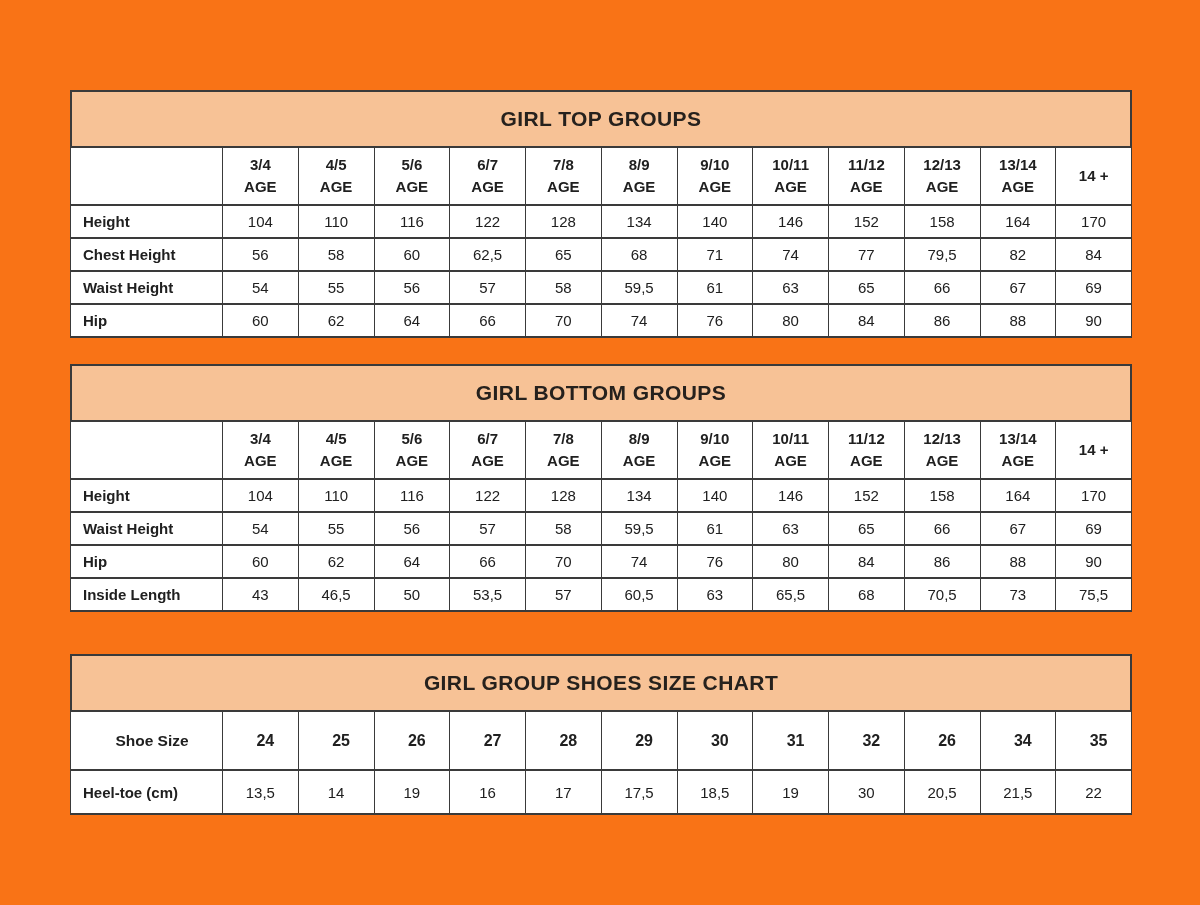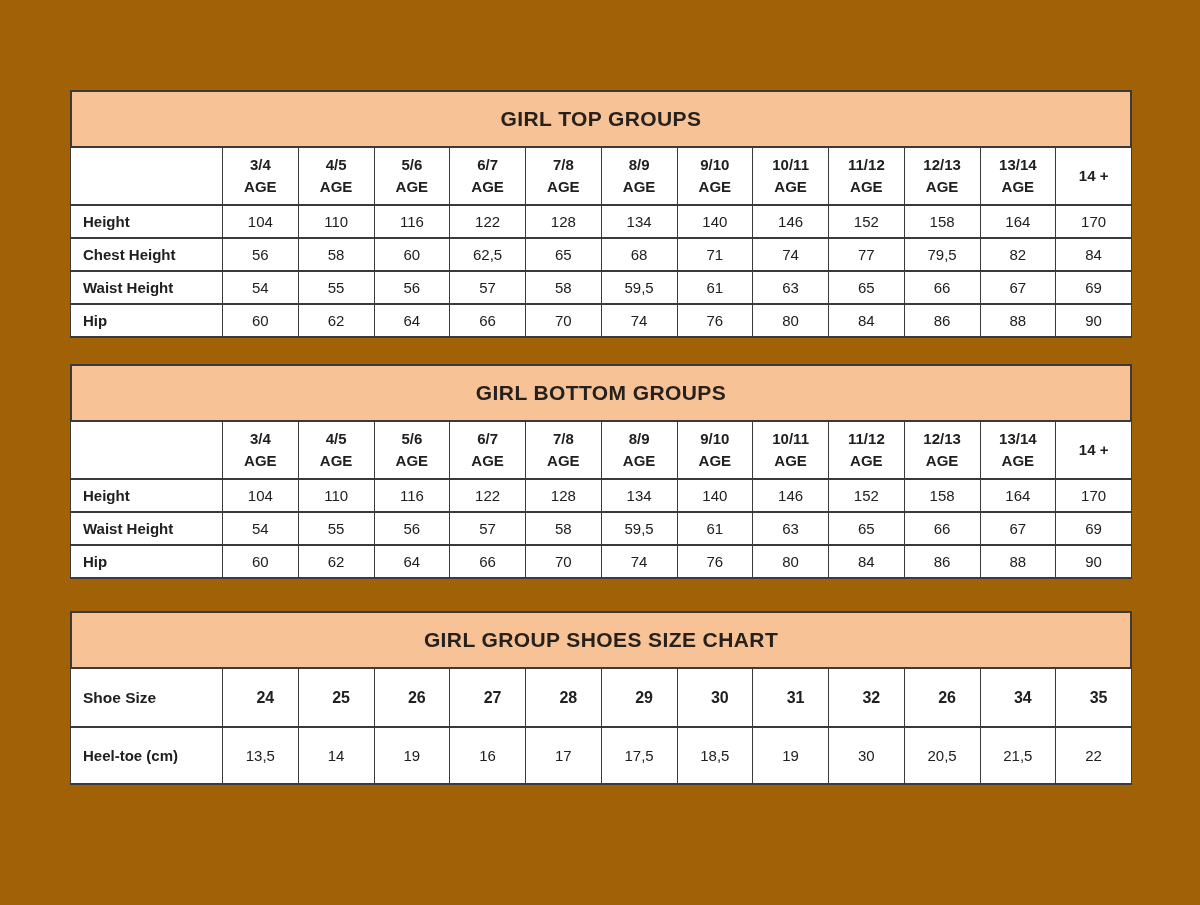--- a/index.html
+++ b/index.html
@@ -5,27 +5,27 @@
   html, body {
     margin: 0;
     padding: 0;
     background: #ffffff;
     font-family: "Liberation Sans", "DejaVu Sans", sans-serif;
   }
   .page {
     box-sizing: border-box;
     width: 1200px;
     height: 905px;
-    background: #a16207;
+    background: #f97316;
     padding: 90px 68px 0 70px;
     overflow: hidden;
   }
   .size-table-section { width: 1062px; }
   .gap-after-top { margin-bottom: 26px; }
-  .gap-after-bottom { margin-bottom: 32px; }
+  .gap-after-bottom { margin-bottom: 42px; }
 
   .title-band {
     box-sizing: border-box;
     height: 58px;
     border: 2px solid #3a3a3a;
     background: #F7C296;
     display: flex;
     align-items: center;
     justify-content: center;
     font-size: 21px;
@@ -74,22 +74,22 @@
     padding: 0;
   }
 
   
   .shoes table.grid tbody tr:first-child td {
     font-weight: bold;
     font-size: 16px;
     height: 59px;
     padding-left: 10px;
   }
-  .shoes table.grid tbody tr:first-child th.row-label { font-size: 15.5px; }
-  .shoes table.grid tbody tr:last-child td { height: 57px; }
+  .shoes table.grid tbody tr:first-child th.row-label { font-size: 15.5px; text-align: center; }
+  .shoes table.grid tbody tr:last-child td { height: 44px; }
 </style>
 </head>
 <body>
 
 <div class="page">
 
   <section class="size-table-section gap-after-top">
     <div class="title-band">GIRL TOP GROUPS</div>
     <table class="grid">
         <colgroup>
@@ -285,20 +285,35 @@
             <td>66</td>
             <td>70</td>
             <td>74</td>
             <td>76</td>
             <td>80</td>
             <td>84</td>
             <td>86</td>
             <td>88</td>
             <td>90</td>
           </tr>
+          <tr>
+            <th class="row-label">Inside Length</th>
+            <td>43</td>
+            <td>46,5</td>
+            <td>50</td>
+            <td>53,5</td>
+            <td>57</td>
+            <td>60,5</td>
+            <td>63</td>
+            <td>65,5</td>
+            <td>68</td>
+            <td>70,5</td>
+            <td>73</td>
+            <td>75,5</td>
+          </tr>
         </tbody>
       </table>
   </section>
 
   <section class="size-table-section shoes">
     <div class="title-band">GIRL GROUP SHOES SIZE CHART</div>
     <table class="grid">
         <colgroup>
           <col class="label-col">
           <col>

